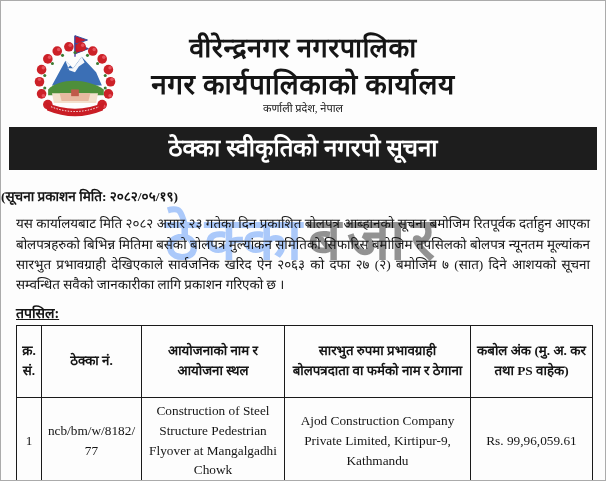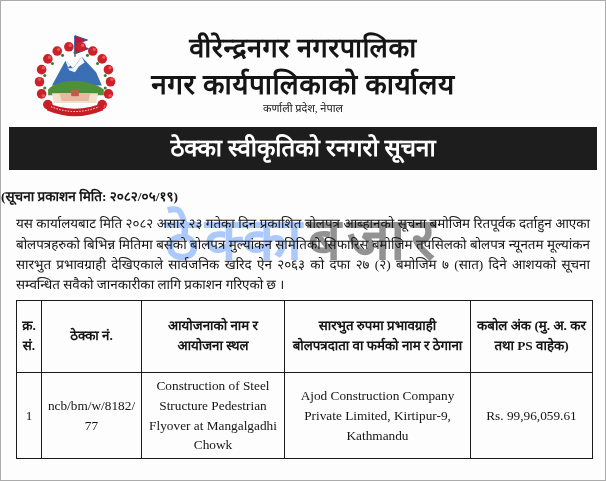--- a/index.html
+++ b/index.html
@@ -155,27 +155,28 @@
 
         <path d="M19,73 Q50,87 81,73 L79,82 Q50,94 21,82 Z" fill="#c91d25"></path>
         <path d="M25,78 Q50,88 75,78" stroke="#ffffff" stroke-width="1" fill="none" stroke-dasharray="1.5,1.5"></path>
       </svg>
       <div class="title-muni">वीरेन्द्रनगर नगरपालिका</div>
       <div class="title-office">नगर कार्यपालिकाको कार्यालय</div>
       <div class="addr2">कर्णाली प्रदेश, नेपाल</div>
     </div>
 
     <div class="banner" style="background: rgb(29, 29, 29); color: rgb(255, 255, 255);">
-      <span>ठेक्का स्वीकृतिको रनगरो सूचना</span>
+      <span>ठेक्का स्वीकृतिको नगरपो सूचना</span>
     </div>
 
     <div class="date-line">(सूचना प्रकाशन मिति: २०८२/०५/१९)</div>
 
     <div class="body-text">यस कार्यालयबाट मिति २०८२ असार २३ गतेका दिन प्रकाशित बोलपत्र आब्हानको सूचना बमोजिम रितपूर्वक दर्ताहुन आएका बोलपत्रहरुको बिभिन्न मितिमा बसेको बोलपत्र मुल्यांकन समितिको सिफारिस बमोजिम तपसिलको बोलपत्र न्यूनतम मूल्यांकन सारभुत प्रभावग्राही देखिएकाले सार्वजनिक खरिद ऐन २०६३ को दफा २७ (२) बमोजिम ७ (सात) दिने आशयको सूचना सम्वन्धित सवैको जानकारीका लागि प्रकाशन गरिएको छ ।</div>
 
+    <div class="tapasil">तपसिल:</div>
 
     <table class="notice-table">
       <colgroup>
           <col class="c1">
           <col class="c2">
           <col class="c3">
           <col class="c4">
           <col class="c5">
         </colgroup>
       <thead>

